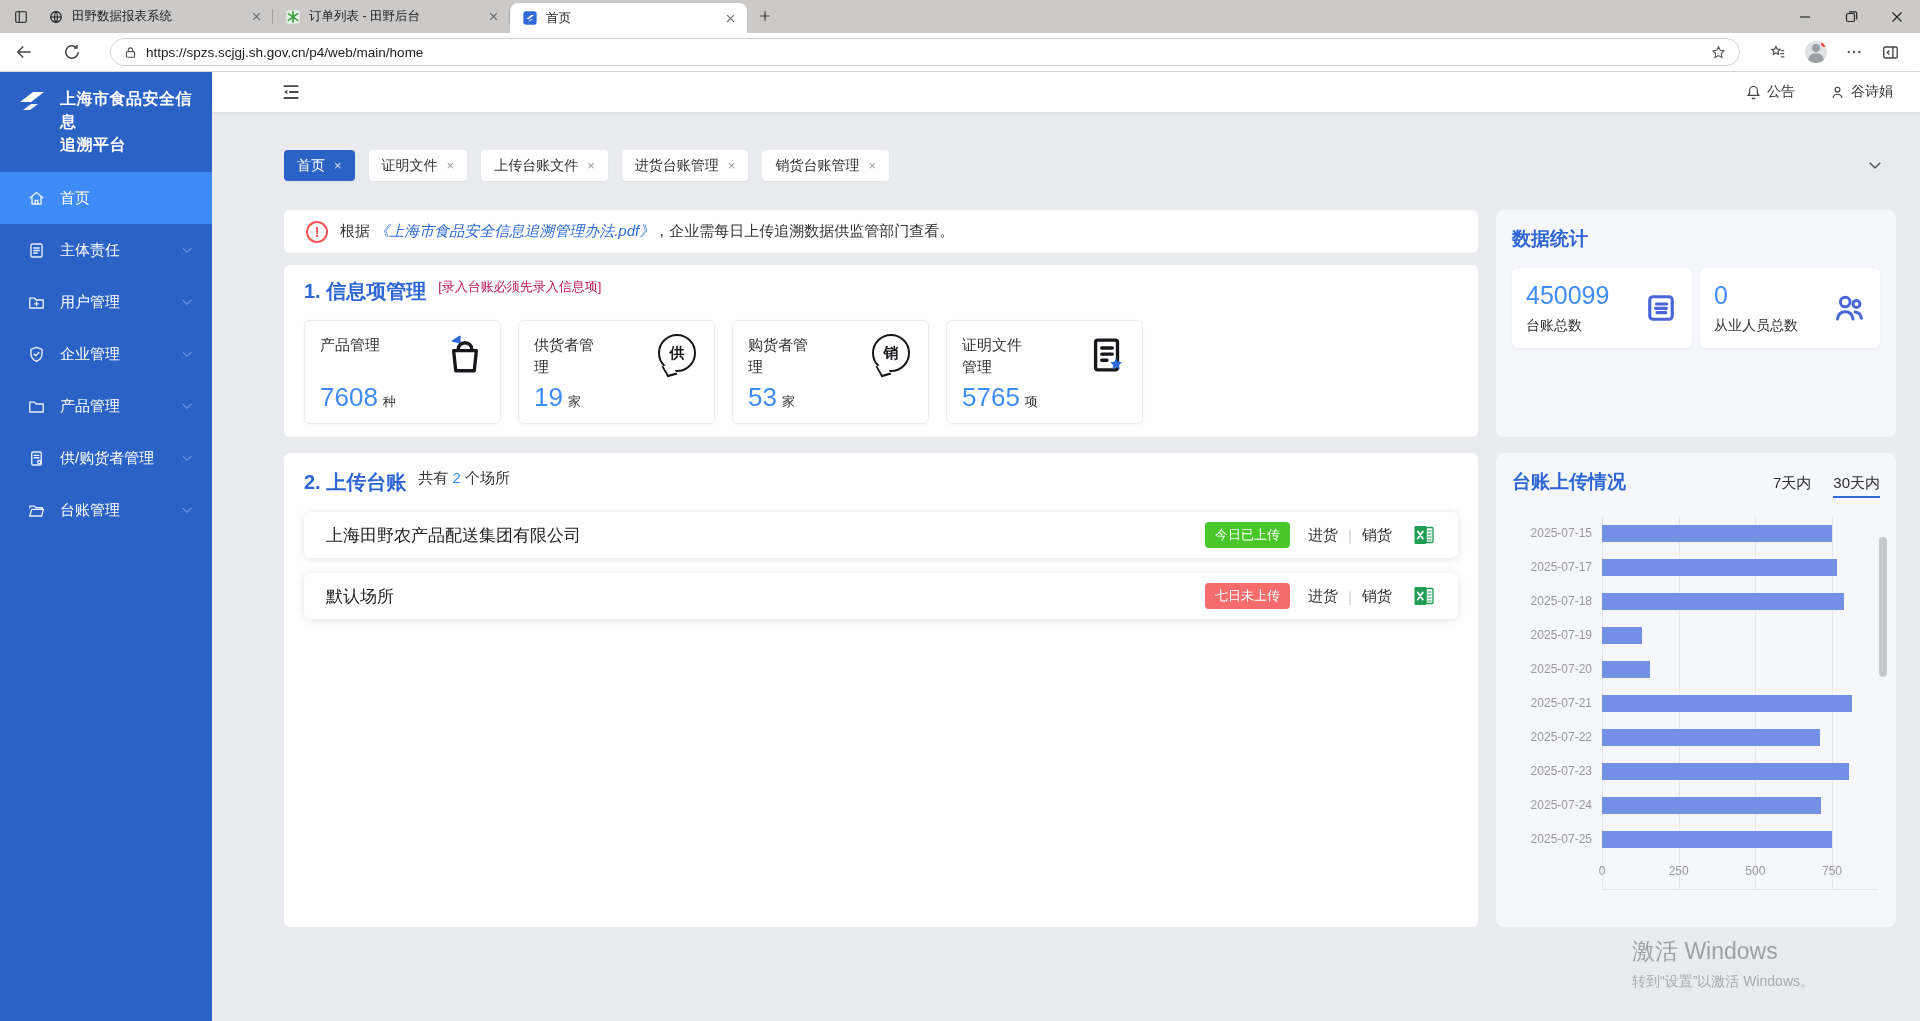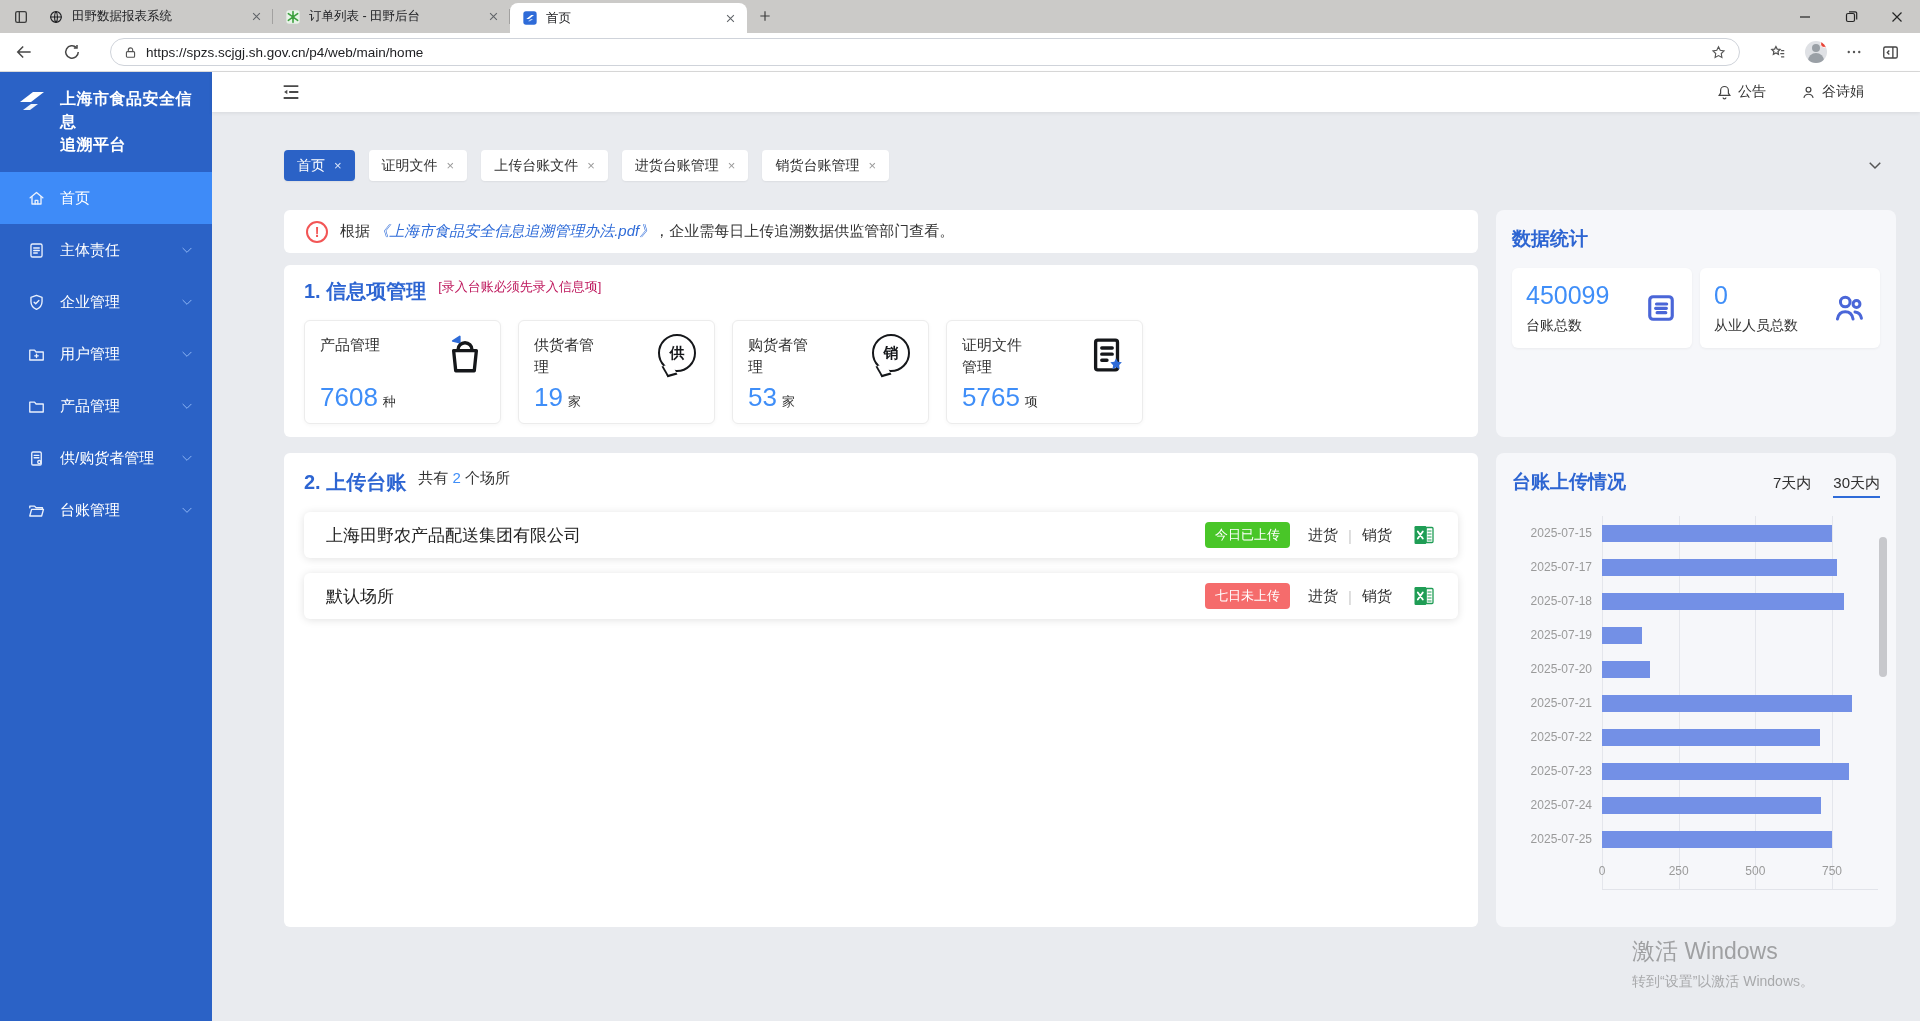--- a/index.html
+++ b/index.html
@@ -39,21 +39,21 @@
   #sidebar { position:absolute; left:0; top:0; bottom:0; width:212px; background:#2b62c6; color:#fff; }
   #brand { display:flex; gap:10px; padding:15px 12px 12px 14px; align-items:flex-start; }
   #brand-title { font-size:16px; font-weight:bold; line-height:23px; letter-spacing:.5px; }
   #side-menu { margin-top:4px; }
   .side-item { height:52px; display:flex; align-items:center; gap:14px; padding:0 18px 0 27px; font-size:15px; cursor:pointer; }
   .side-item.active { background:#3e8bf8; }
   .side-item .s-ic { width:19px; height:19px; color:#eaf1fd; }
   .side-item .chev { margin-left:auto; color:#8fb6f5; width:14px; height:14px; }
 
   #topbar { position:absolute; left:212px; top:0; right:0; height:40px; background:#fff; box-shadow:0 1px 4px rgba(0,0,0,.08);
-            display:flex; align-items:center; padding:0 56px 0 68px; }
+            display:flex; align-items:center; padding:0 27px 0 68px; }
   #collapse { width:22px; height:22px; color:#4a4a4a; }
   .topbar-right { margin-left:auto; display:flex; align-items:center; gap:34px; font-size:14px; color:#333; }
   .topbar-link { display:flex; align-items:center; gap:5px; cursor:pointer; }
   .topbar-link .t-ic { width:17px; height:17px; color:#444; }
 
   #pagetabs { position:absolute; left:284px; top:78px; height:31px; display:flex; gap:14px; }
   .chip { height:31px; background:#fff; border-radius:4px; display:flex; align-items:center; gap:9px; padding:0 13px;
           font-size:14px; color:#333; box-shadow:0 1px 2px rgba(0,0,0,.06); cursor:pointer; }
   .chip.active { background:#2b62c6; color:#fff; }
   .chip .chip-x { font-size:13px; color:#999; }
@@ -305,42 +305,42 @@
               <path d="M8.5 8.8h7M8.5 12h7M8.5 15.2h4.5"></path>
             </svg>
           </span>
           <span data-name="sidebar-item-label">主体责任</span>
           <span data-name="chevron-down-icon" class="chev" style="width: 14px; height: 14px; display: inline-block; flex: 0 0 auto;">
             <svg width="100%" height="100%" viewBox="0 0 24 24" fill="none" stroke="currentColor" stroke-width="1.7" stroke-linecap="round" stroke-linejoin="round">
               <path d="M5 9l7 7 7-7"></path>
             </svg>
           </span>
         </div>
+        <div class="side-item" data-name="sidebar-item-用户管理">
+          <span data-name="folder-plus-icon" class="s-ic" style="width: 19px; height: 19px; display: inline-block; flex: 0 0 auto;">
+            <svg width="100%" height="100%" viewBox="0 0 24 24" fill="none" stroke="currentColor" stroke-width="1.7" stroke-linecap="round" stroke-linejoin="round">
+              <path d="M3.5 6.5h6l2 2.4h9V19h-17z"></path>
+              <path d="M12 11.5v4.4M9.8 13.7h4.4"></path>
+            </svg>
+          </span>
+          <span data-name="sidebar-item-label">用户管理</span>
+          <span data-name="chevron-down-icon" class="chev" style="width: 14px; height: 14px; display: inline-block; flex: 0 0 auto;">
+            <svg width="100%" height="100%" viewBox="0 0 24 24" fill="none" stroke="currentColor" stroke-width="1.7" stroke-linecap="round" stroke-linejoin="round">
+              <path d="M5 9l7 7 7-7"></path>
+            </svg>
+          </span>
+        </div>
         <div class="side-item" data-name="sidebar-item-企业管理">
           <span data-name="shield-check-icon" class="s-ic" style="width: 19px; height: 19px; display: inline-block; flex: 0 0 auto;">
             <svg width="100%" height="100%" viewBox="0 0 24 24" fill="none" stroke="currentColor" stroke-width="1.7" stroke-linecap="round" stroke-linejoin="round">
               <path d="M12 3l7 2.6v5c0 4.6-3 8.2-7 10.1-4-1.9-7-5.5-7-10.1v-5z"></path>
               <path d="M9 11.6l2 2 4-4.2"></path>
             </svg>
           </span>
           <span data-name="sidebar-item-label">企业管理</span>
-          <span data-name="chevron-down-icon" class="chev" style="width: 14px; height: 14px; display: inline-block; flex: 0 0 auto;">
-            <svg width="100%" height="100%" viewBox="0 0 24 24" fill="none" stroke="currentColor" stroke-width="1.7" stroke-linecap="round" stroke-linejoin="round">
-              <path d="M5 9l7 7 7-7"></path>
-            </svg>
-          </span>
-        </div>
-        <div class="side-item" data-name="sidebar-item-用户管理">
-          <span data-name="folder-plus-icon" class="s-ic" style="width: 19px; height: 19px; display: inline-block; flex: 0 0 auto;">
-            <svg width="100%" height="100%" viewBox="0 0 24 24" fill="none" stroke="currentColor" stroke-width="1.7" stroke-linecap="round" stroke-linejoin="round">
-              <path d="M3.5 6.5h6l2 2.4h9V19h-17z"></path>
-              <path d="M12 11.5v4.4M9.8 13.7h4.4"></path>
-            </svg>
-          </span>
-          <span data-name="sidebar-item-label">用户管理</span>
           <span data-name="chevron-down-icon" class="chev" style="width: 14px; height: 14px; display: inline-block; flex: 0 0 auto;">
             <svg width="100%" height="100%" viewBox="0 0 24 24" fill="none" stroke="currentColor" stroke-width="1.7" stroke-linecap="round" stroke-linejoin="round">
               <path d="M5 9l7 7 7-7"></path>
             </svg>
           </span>
         </div>
         <div class="side-item" data-name="sidebar-item-产品管理">
           <span data-name="folder-icon" class="s-ic" style="width: 19px; height: 19px; display: inline-block; flex: 0 0 auto;">
             <svg width="100%" height="100%" viewBox="0 0 24 24" fill="none" stroke="currentColor" stroke-width="1.7" stroke-linecap="round" stroke-linejoin="round">
               <path d="M3.5 6.5h6l2 2.4h9V19h-17z"></path>

